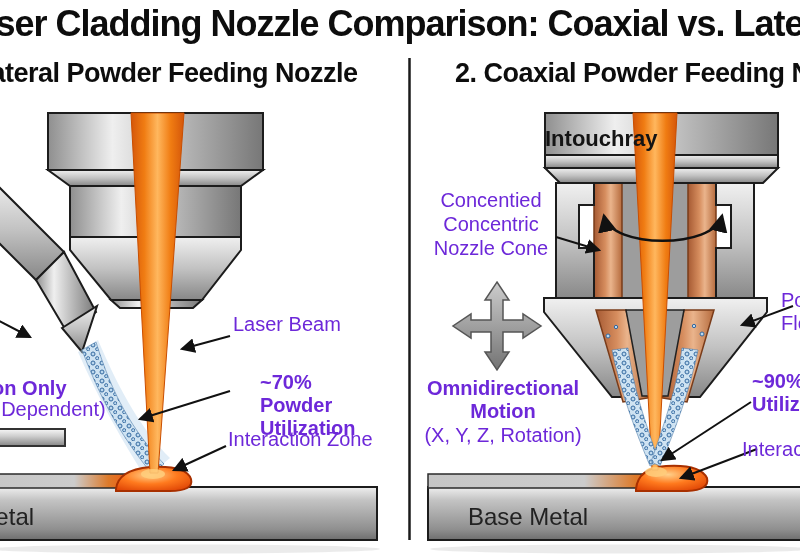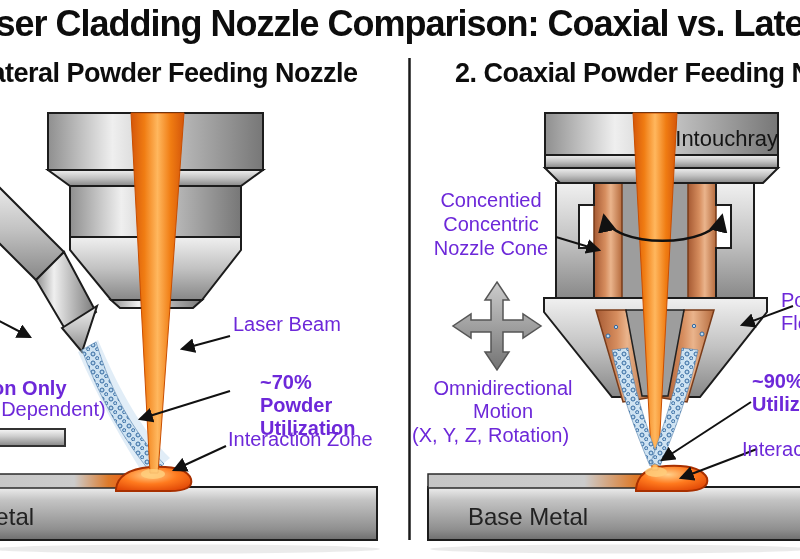--- a/index.html
+++ b/index.html
@@ -19,24 +19,24 @@
   #heading-right{left:455px;}
   .lbl{font-size:20px;line-height:23px;color:#6d28d9;}
   #lbl-laser-beam{left:233px;top:313px;white-space:nowrap;}
   #lbl-70{left:232px;top:371px;width:122px;font-weight:bold;margin-left:28px;}
   #lbl-interaction-l{left:228px;top:428px;white-space:nowrap;}
   #lbl-motion-l{left:-49px;top:377px;white-space:nowrap;font-weight:bold;}
   #lbl-motion-l-sub{left:-90px;top:398px;white-space:nowrap;}
   #lbl-base-l{left:-86px;top:503px;font-size:24px;white-space:nowrap;color:#222;}
   #motion-bar{left:-12px;top:428px;width:74px;height:15px;
     background:linear-gradient(180deg,#f2f2f2,#cfcfcf 40%,#8d8d8d);border:2px solid #333;}
-  #lbl-intouchray{left:545px;top:126px;width:233px;text-align:right;font-size:22px;font-weight:400;color:#141414;}
+  #lbl-intouchray{left:545px;top:126px;width:233px;text-align:left;font-size:22px;font-weight:700;color:#141414;}
   #lbl-cone{left:420px;top:188px;width:142px;text-align:center;line-height:24px;}
-  #lbl-motion-r{left:412px;top:377px;width:182px;text-align:center;font-weight:normal;}
-  #lbl-motion-r-sub{left:412px;top:424px;width:182px;text-align:left;}
+  #lbl-motion-r{left:412px;top:377px;width:182px;text-align:center;font-weight:bold;}
+  #lbl-motion-r-sub{left:412px;top:424px;width:182px;text-align:center;}
   #lbl-powder-flow{left:781px;top:289px;width:92px;}
   #lbl-90{left:752px;top:370px;width:132px;font-weight:bold;}
   #lbl-interaction-r{left:742px;top:438px;white-space:nowrap;}
   #lbl-base-r{left:468px;top:503px;font-size:24px;white-space:nowrap;color:#222;}
   svg{position:absolute;top:0;left:0;}
 </style>
 </head>
 <body>
 
 <div id="canvas">

